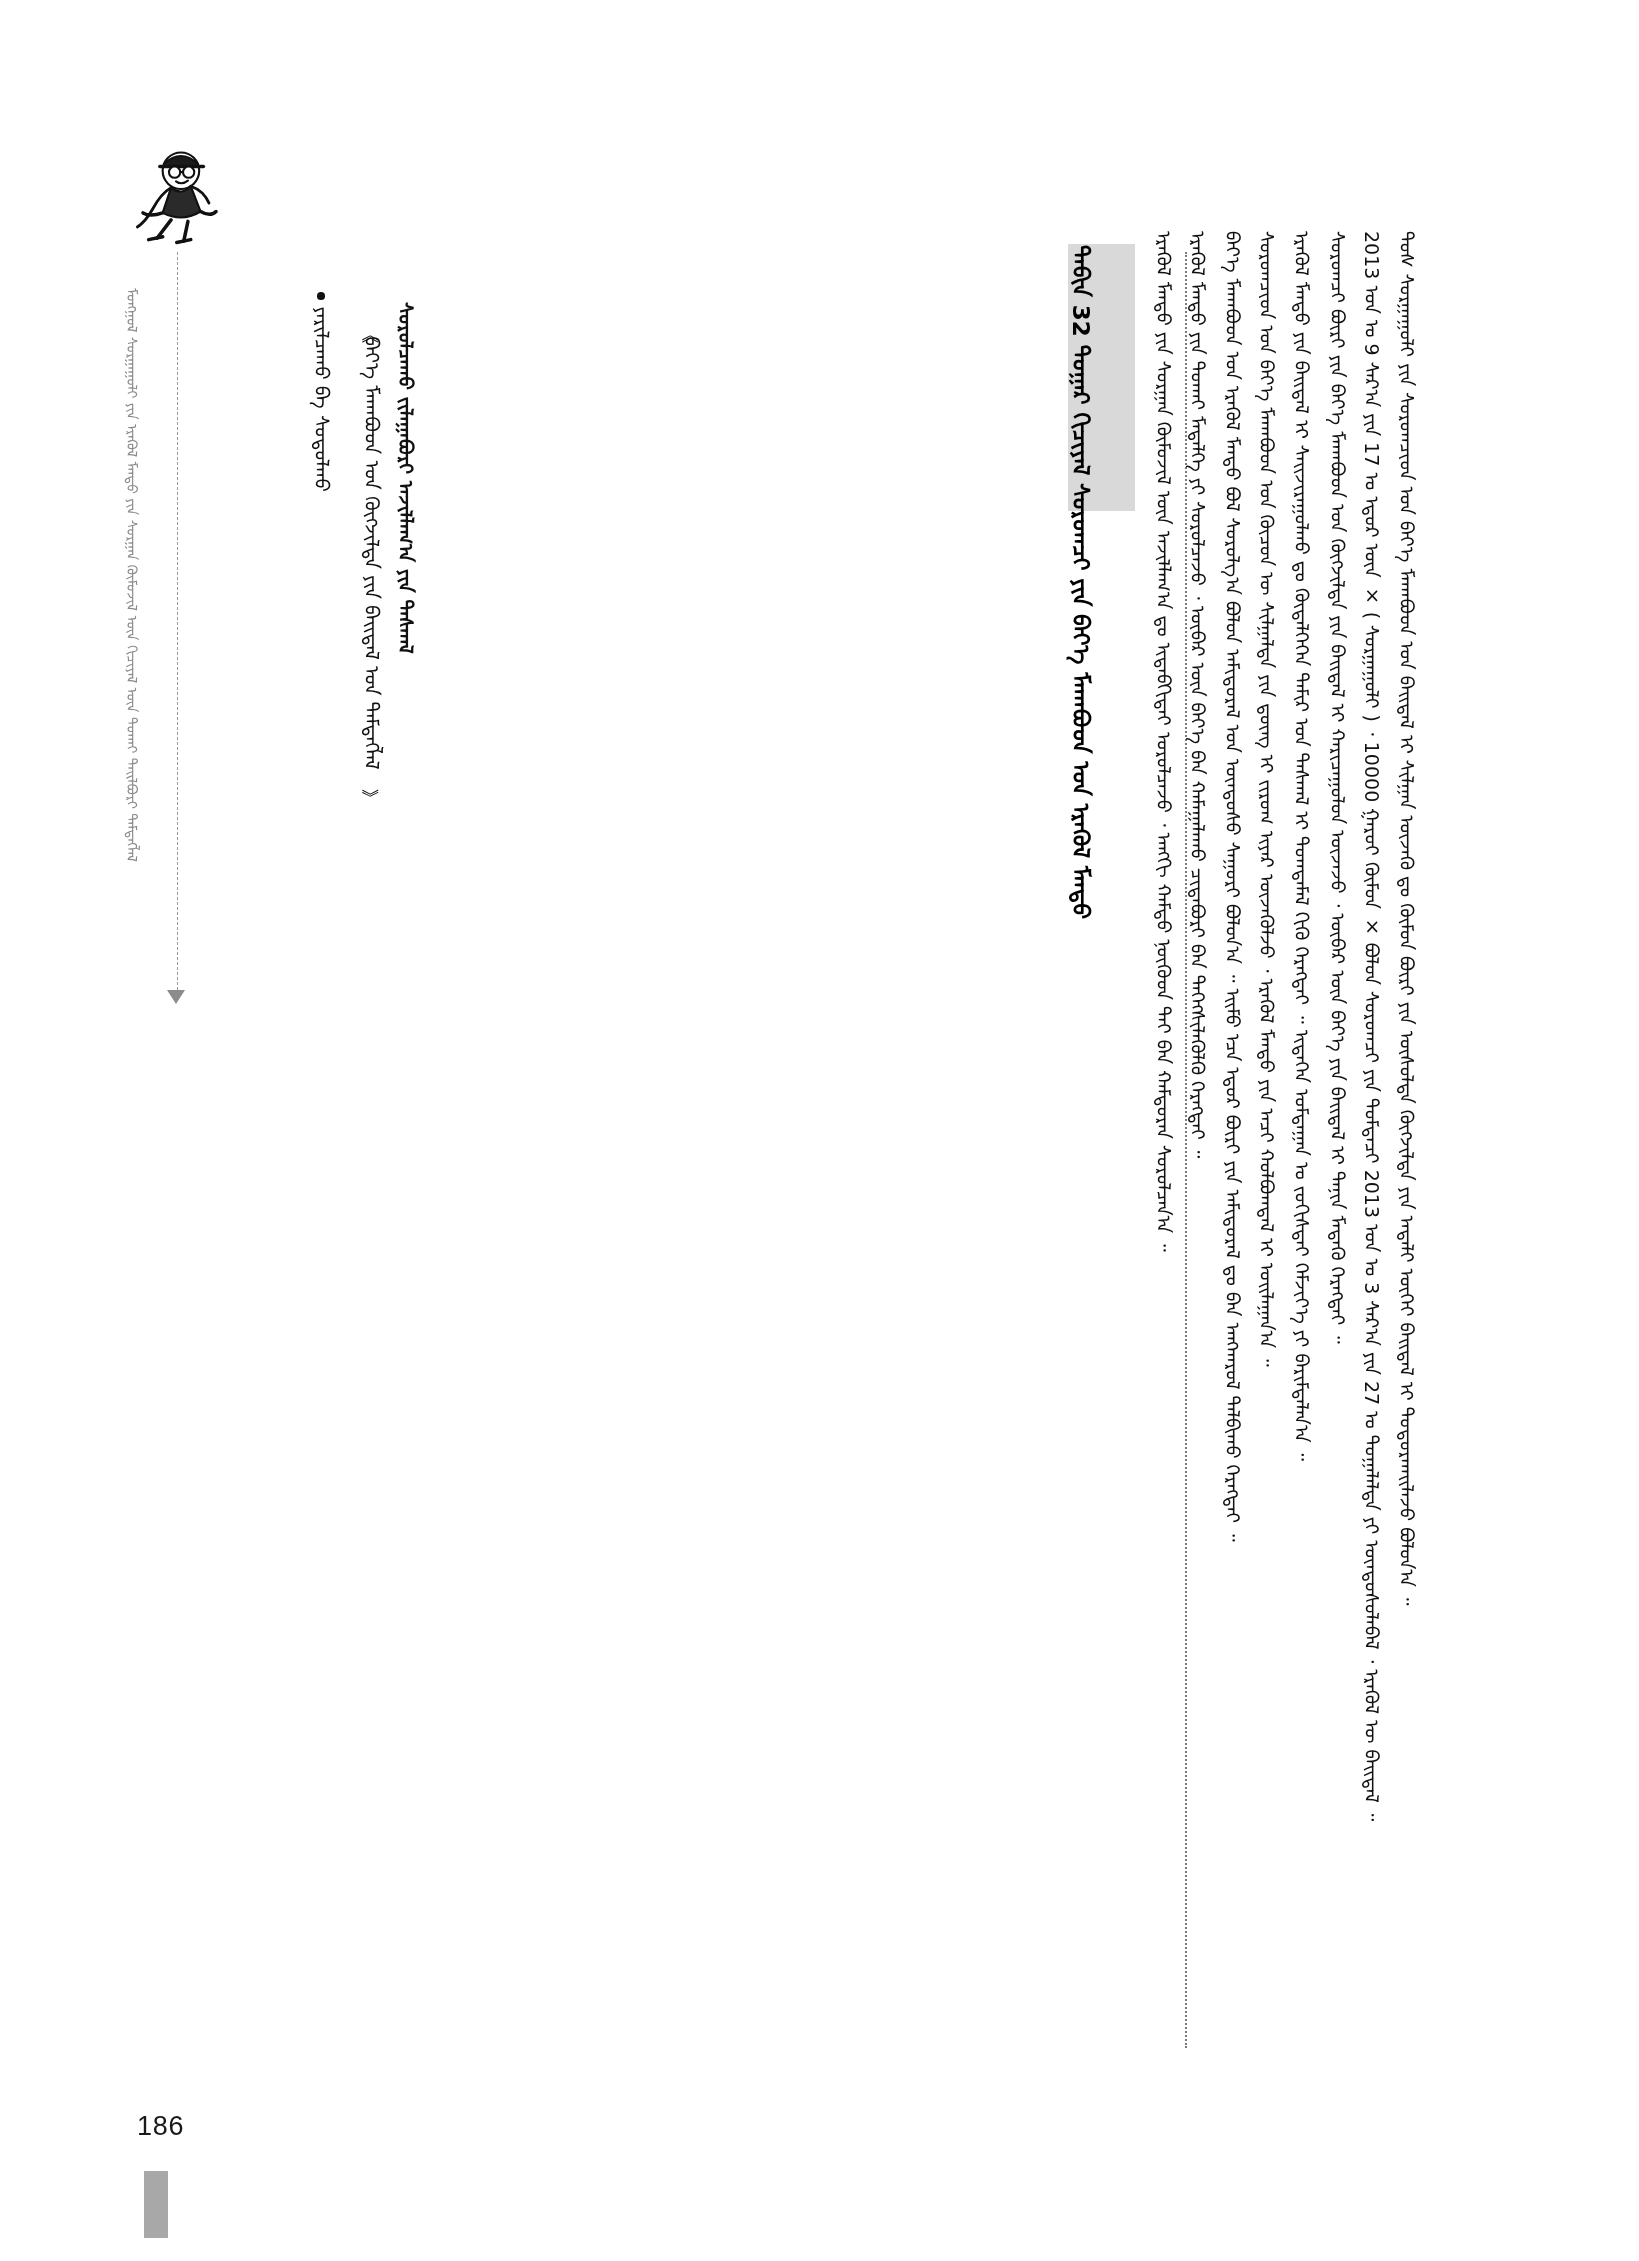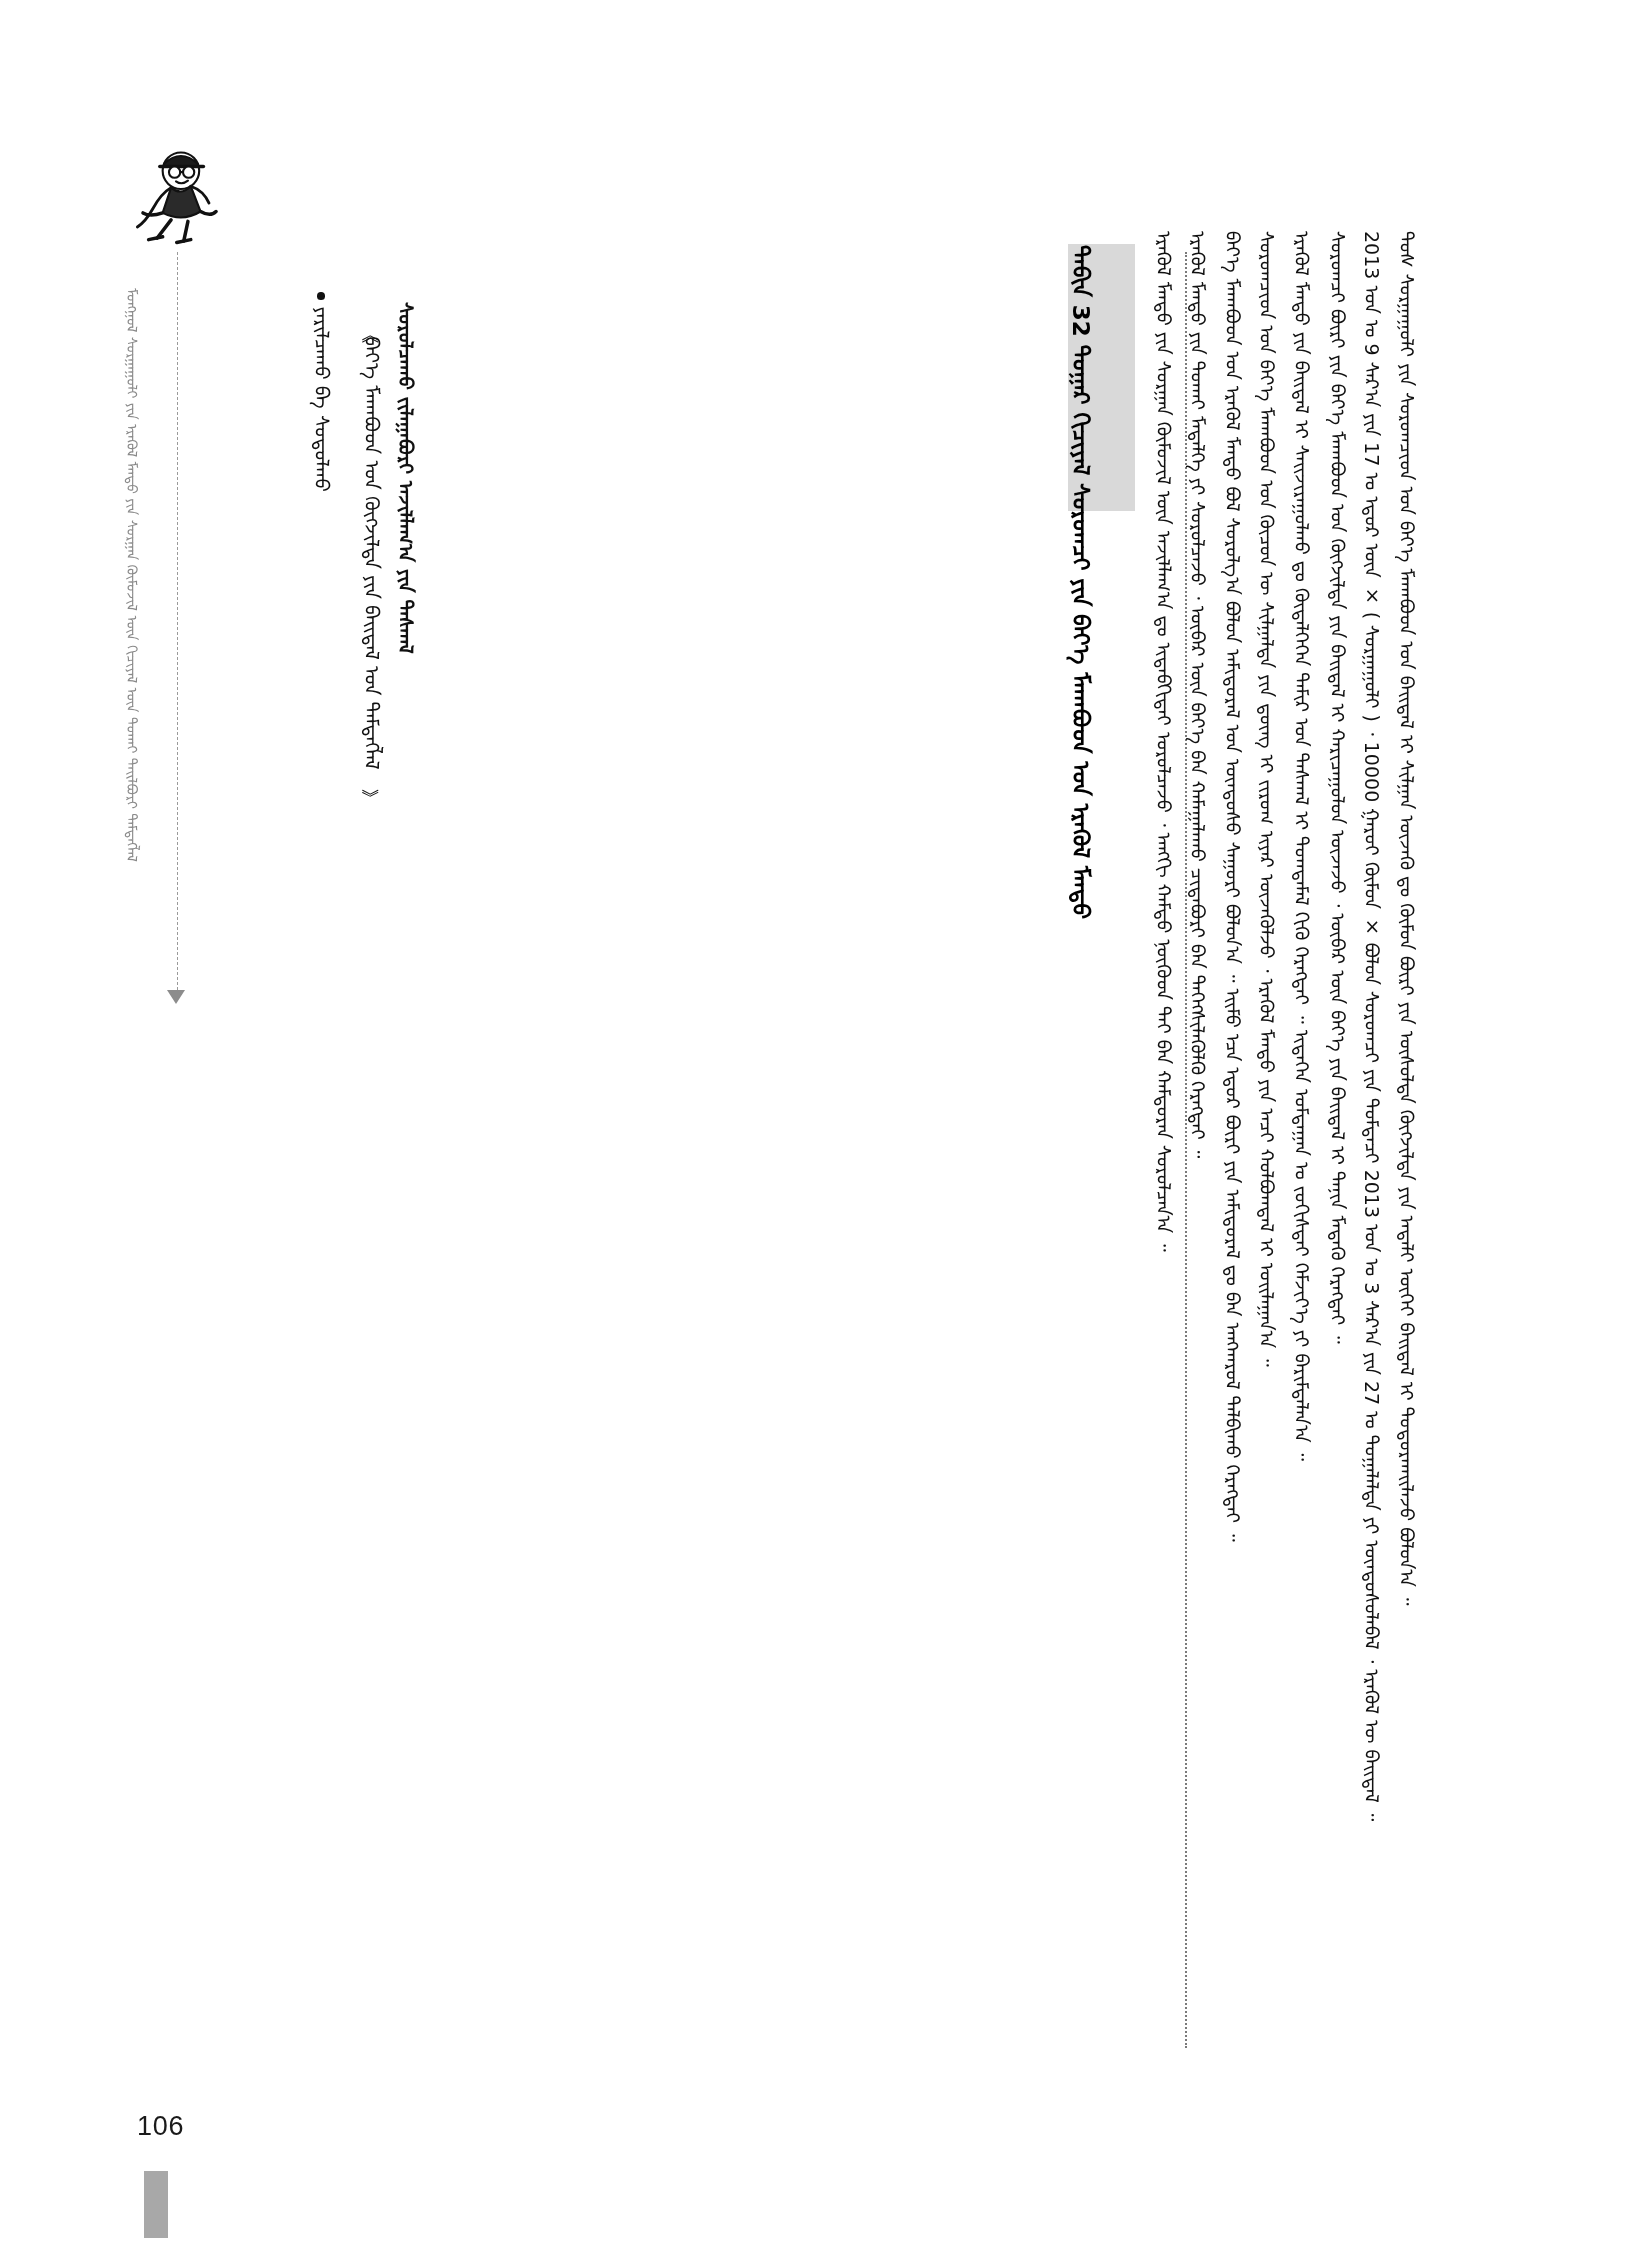--- a/index.html
+++ b/index.html
@@ -215,17 +215,17 @@
   <div class="bullet-item" style="top:302px; left:393px; height:926px; font-weight:bold;">ᠰᠤᠷᠤᠯᠴᠠᠬᠤ ᠵᠢᠯᠠᠭᠠᠪᠤᠷᠢ ᠠᠵᠢᠯᠯᠠᠭ᠎ᠠ ᠶᠢᠨ ᠳᠠᠰᠬᠠᠯ</div>
 
   <div class="bullet-item" style="top:330px; left:359px; height:631px;">《 ᠪᠡᠶ᠎ᠡ ᠮᠠᠬᠠᠪᠤᠳ ᠤᠨ ᠬᠥᠭᠵᠢᠯᠲᠡ ᠶᠢᠨ ᠪᠠᠢᠳᠠᠯ ᠤᠨ ᠲᠡᠮᠳᠡᠭᠯᠡᠯ 》</div>
 
   <div class="bullet-item" style="top:267px; left:286px; height:295px;">
     <span class="bullet-dot"></span><span>ᠶᠠᠷᠢᠯᠴᠠᠬᠤ ᠪᠠ ᠰᠤᠳᠤᠯᠬᠤ</span>
   </div>
 
   <div id="side-note">ᠮᠣᠩᠭᠣᠯ ᠰᠤᠷᠭᠠᠭᠤᠯᠢ ᠶᠢᠨ ᠡᠷᠡᠭᠦᠯ ᠮᠡᠨᠳᠦ ᠶᠢᠨ ᠰᠤᠷᠭᠠᠨ ᠬᠥᠮᠦᠵᠢᠯ ᠦᠨ ᠬᠢᠴᠢᠶᠡᠯ ᠦᠨ ᠲᠤᠬᠠᠢ ᠲᠠᠢᠯᠪᠤᠷᠢ ᠲᠡᠮᠳᠡᠭᠯᠡᠯ</div>
 
-  <div id="page-number">106</div>
+  <div id="page-number">186</div>
   <div id="footer-bar"></div>
 
 </div>
 
 
 </body></html>

